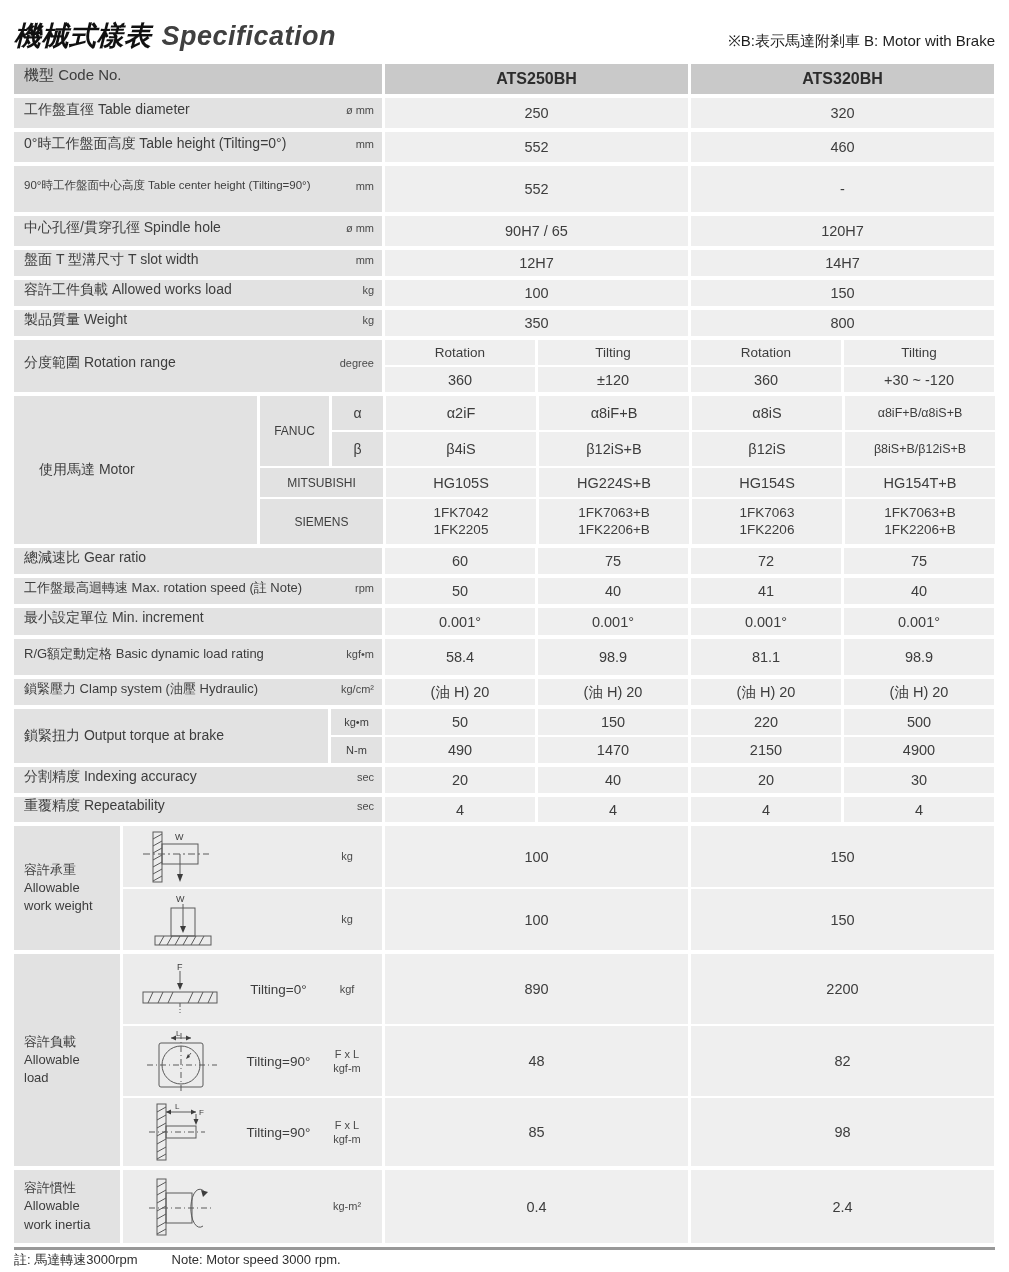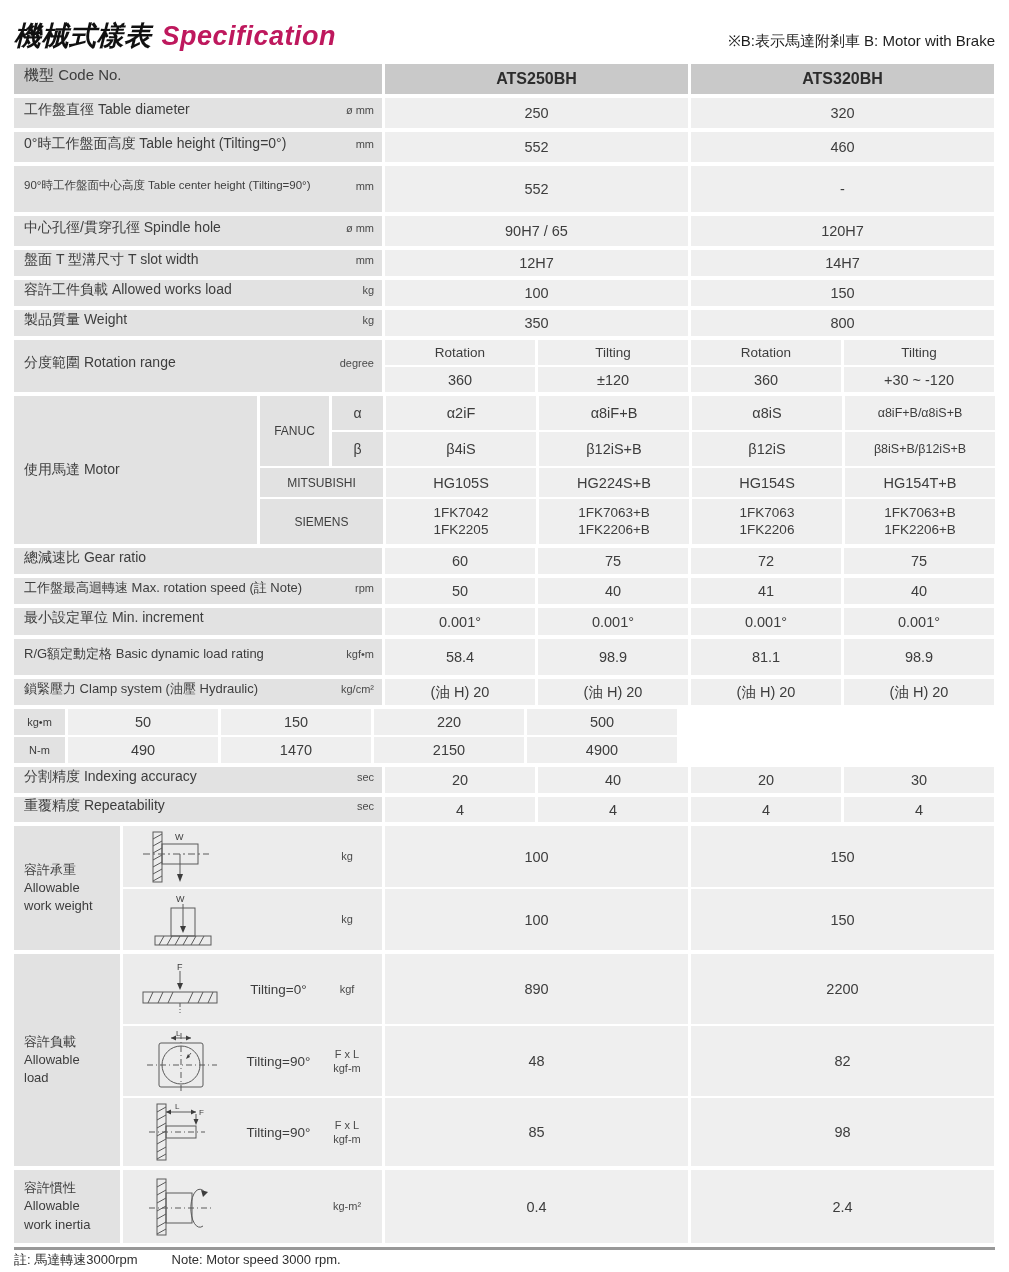--- a/index.html
+++ b/index.html
@@ -4,21 +4,21 @@
 <style>
   * { margin:0; padding:0; box-sizing:border-box; }
   html,body { width:1009px; height:1272px; background:#ffffff;
     font-family:"Liberation Sans", sans-serif; color:#3d3d3d; }
   .wrap { padding:16px 14px 0 14px; }
 
   
   .titlebar { display:flex; align-items:flex-end; justify-content:space-between;
     height:38px; margin-bottom:10px; }
   .title { font-size:27px; font-weight:bold; font-style:italic; color:#101010; letter-spacing:.5px; }
-  .title .en { color:#be185d; margin-left:10px; }
+  .title .en { color:#404040; margin-left:10px; }
   .topnote { font-size:15px; color:#1d1d1d; padding-bottom:3px; }
 
   
   .tbl { width:981px; }
   .row { display:flex; gap:3px; margin-bottom:4px; }
   .stack { display:flex; flex-direction:column; gap:2px; flex:1; }
   .subrow { display:flex; gap:3px; }
   .cell { display:flex; align-items:center; }
   .lab { width:368px; background:#e2e2e2; justify-content:space-between;
          padding:0 8px 7px 10px; font-size:14px; }
@@ -28,21 +28,21 @@
   .unit { font-size:11px; color:#4a4a4a; white-space:nowrap; margin-left:6px; flex:none; }
   .val { background:#efefef; justify-content:center; font-size:14.5px; }
   .q { width:150px; } .h { width:303px; }
   .head .cell { background:#c9c9c9; }
   .headlab { font-size:15px; }
   .hmodel { justify-content:center; font-weight:bold; font-size:16px; color:#2c2c2c; }
   .subhdr { font-size:13.5px; }
   .pre { white-space:pre-line; text-align:center; line-height:1.25; font-size:13.5px; }
 
   
-  .mlab { width:271px; background:#e2e2e2; padding-left:10px; font-size:14px;text-align:center; }
+  .mlab { width:271px; background:#e2e2e2; padding-left:25px; font-size:14px;text-align:center; }
   .brand { width:69px; background:#e2e2e2; justify-content:center; font-size:12px; }
   .sym { width:51px; background:#e2e2e2; justify-content:center; font-size:14px; }
   .brandwide { width:123px; background:#e2e2e2; justify-content:center; font-size:12px; }
 
   
   .lab3 { width:314px; background:#e2e2e2; justify-content:space-between;
           padding:0 8px 0 10px; font-size:14px; }
   .ucell { width:51px; background:#e2e2e2; justify-content:center; font-size:11px; }
 
   
@@ -261,20 +261,23 @@
           <span class="lt">鎖緊壓力 Clamp system (油壓 Hydraulic)</span>
           <span class="unit">kg/cm²</span>
         </div>
       <div class="cell val q">(油 H) 20</div>
       <div class="cell val q">(油 H) 20</div>
       <div class="cell val q">(油 H) 20</div>
       <div class="cell val q">(油 H) 20</div>
     </div>
 
     <div class="row" style="height:54px">
+      <div class="cell lab3">
+          <span class="lt">鎖緊扭力 Output torque at brake</span>
+        </div>
       <div class="stack">
         <div class="subrow" style="height:26px">
           <div class="cell ucell">kg•m</div>
           <div class="cell val q">50</div>
           <div class="cell val q">150</div>
           <div class="cell val q">220</div>
           <div class="cell val q">500</div>
         </div>
         <div class="subrow" style="height:26px">
           <div class="cell ucell">N-m</div>

